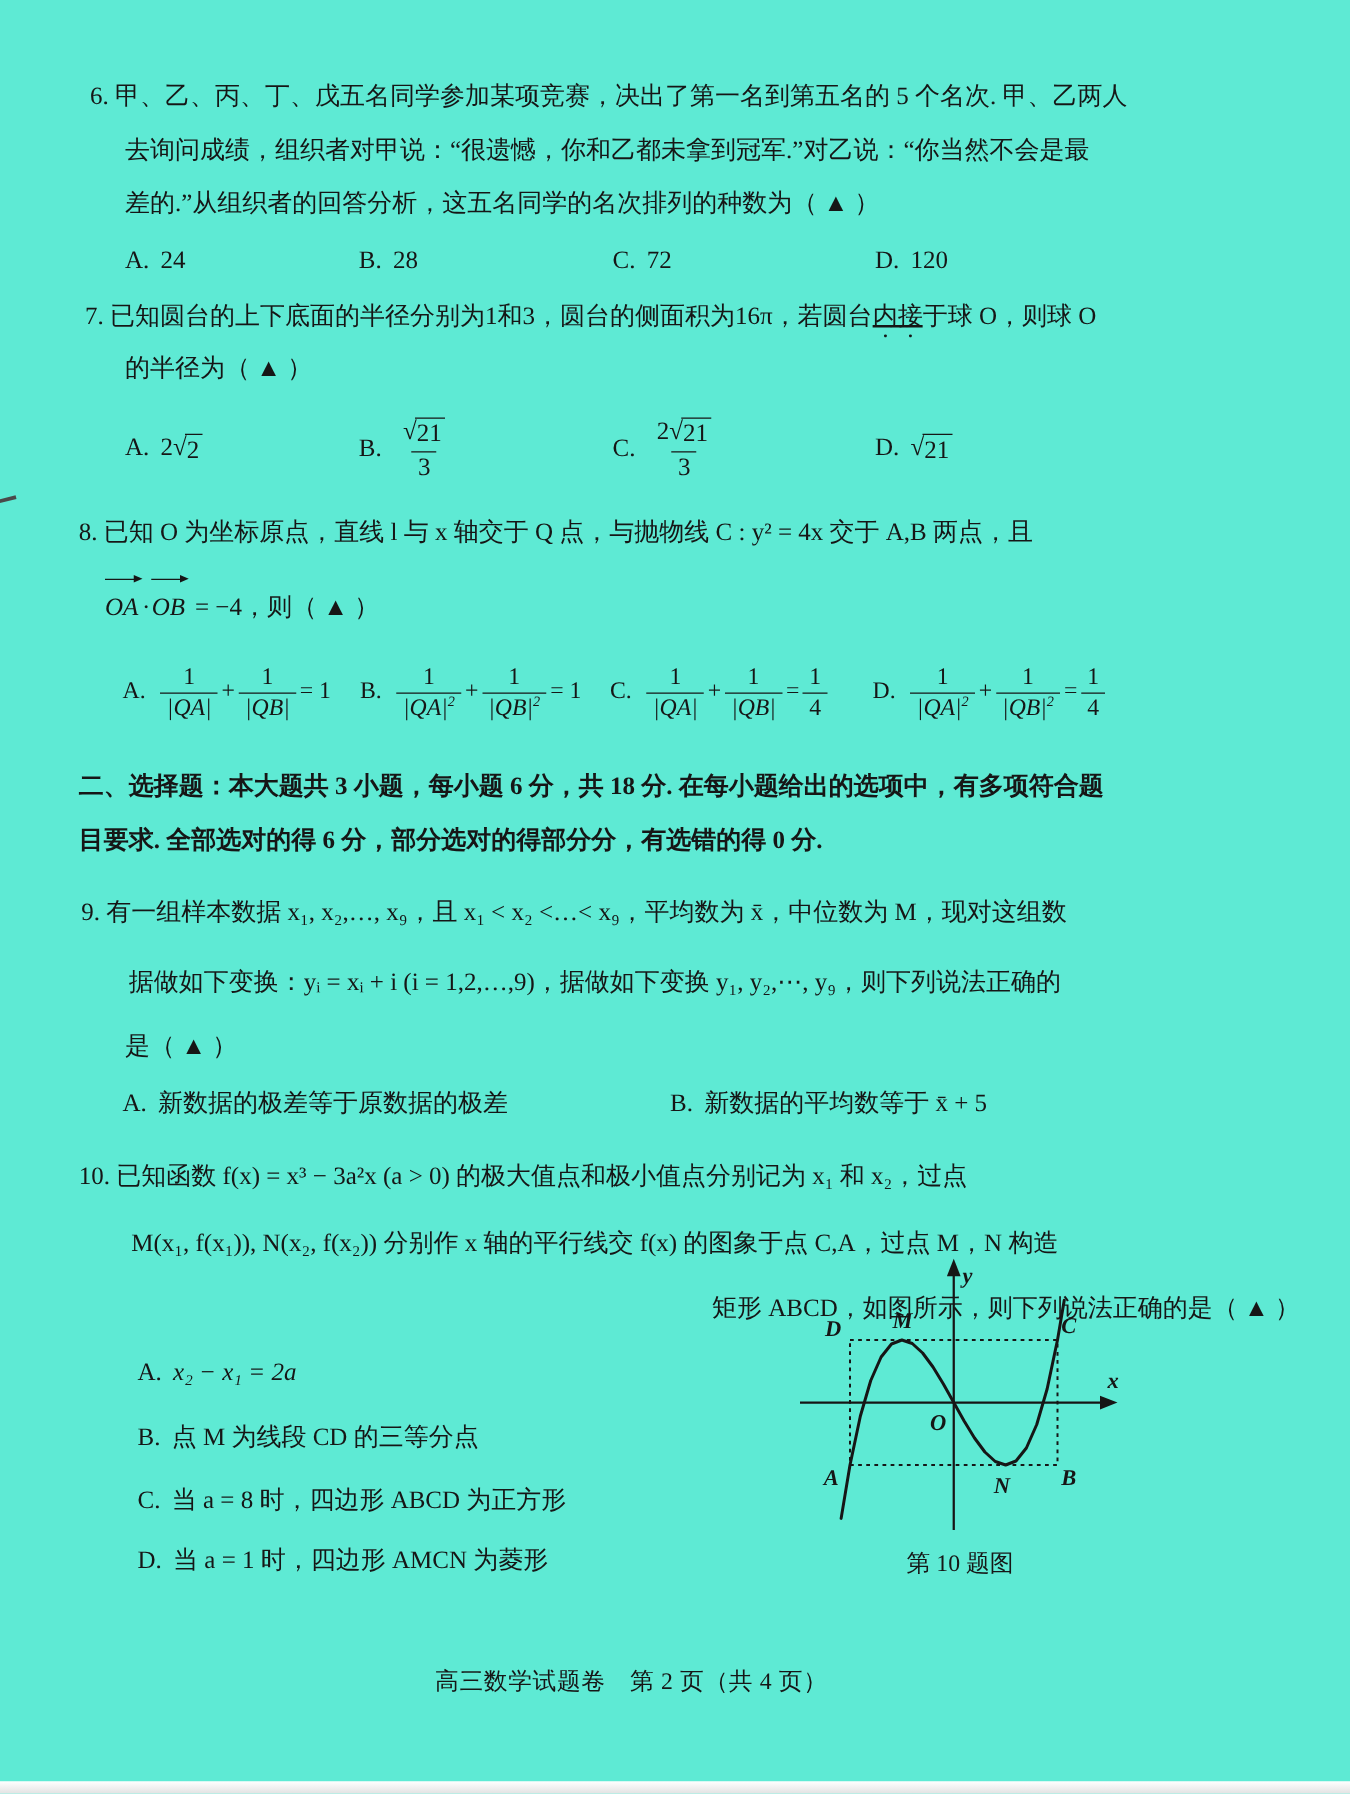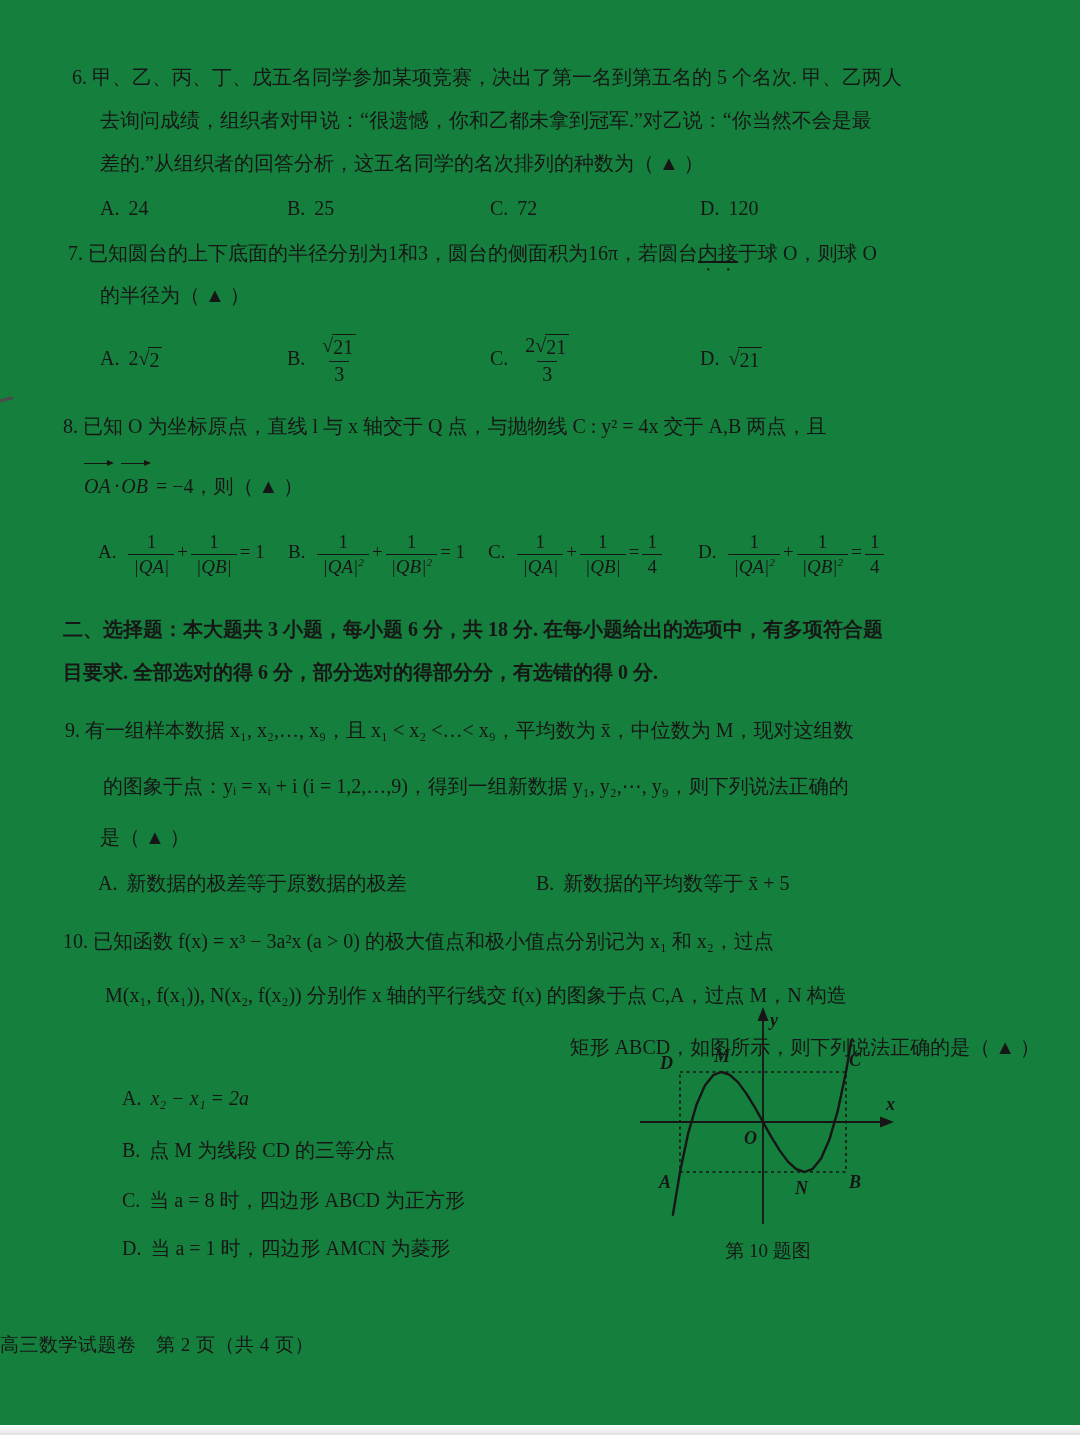--- a/index.html
+++ b/index.html
@@ -1,20 +1,20 @@
 <!DOCTYPE html>
 <html><head>
 <meta charset="utf-8">
 <style>
   * { box-sizing: border-box; margin: 0; padding: 0; }
   html,body { background:#ffffff; }
   .page {
     position: relative;
     width: 1080px; height: 1435px;
-    background: #15803d;
+    background: #5eead4;
     overflow: hidden;
     font-family: "Liberation Serif", "DejaVu Serif", serif;
     color: #161616;
     padding: 56px 40px 0 72px;
     font-size: 20px;
   }
   .line { line-height: 43px; white-space: nowrap; }
   .q { position: relative; }
 
   
@@ -66,52 +66,52 @@
   #q9 .l1 { margin-left: -7px; line-height: 56px; }
   #q9 .l2 { margin-left: 31px; line-height: 56px; }
   #q9 .l3 { margin-left: 28px; line-height: 46px; }
   #q9 .optrow { margin-left: 26px; line-height: 46px; gap: 48px; }
   #q9 .colA { width: 390px; }
 
   #q10 { margin-top: 8px; }
   #q10 .l1 { margin-left: -9px; line-height: 54px; }
   #q10 .l2 { margin-left: 33px; line-height: 54px; }
   #q10 .l3 { margin-left: 31px; line-height: 50px; text-align: right; }
-  #q10 .optline { margin-left: 50px; white-space: nowrap; }
+  #q10 .optline { margin-left: 38px; white-space: nowrap; }
   #q10 .oA { line-height: 52px; }
   #q10 .oB { line-height: 52px; }
   #q10 .oC { line-height: 48px; }
   #q10 .oD { line-height: 48px; }
 
   
   .figwrap { position: absolute; left: 558px; top: 88px; width: 300px; }
   .figwrap svg { display: block; }
   .figcap { width: 290px; text-align: center; margin-top: 4px; font-size: 19px; padding-right: 14px; }
   .figlabel { font: bold italic 18px "Liberation Serif","DejaVu Serif",serif; fill: #161616; }
 
   
   .footer { position: absolute; top: 1332px; left: 0; width: 1010px;
-            text-align: left; font-size: 19px; letter-spacing: 0.5px; }
+            text-align: center; font-size: 19px; letter-spacing: 0.5px; }
   .scan-mark { position: absolute; left: -2px; top: 398px; width: 15px; height: 2.5px;
                background: #4a4a4a; transform: rotate(-14deg); }
   .scan-shadow { position: absolute; left: 0; right: 0; bottom: 0; height: 10px;
                  background: linear-gradient(#ffffff, #e2e2e2); }
 </style>
 </head>
 <body>
 
 <div class="page">
 
   <div class="q" id="q6">
     <div class="line l1">6. 甲、乙、丙、丁、戊五名同学参加某项竞赛，决出了第一名到第五名的 5 个名次. 甲、乙两人</div>
     <div class="line cont">去询问成绩，组织者对甲说：“很遗憾，你和乙都未拿到冠军.”对乙说：“你当然不会是最</div>
     <div class="line cont">差的.”从组织者的回答分析，这五名同学的名次排列的种数为（ ▲ ）</div>
     <div class="optrow">
       <span class="cell1"><span class="opt-label">A.</span><span>24</span></span>
-      <span class="cell2"><span class="opt-label">B.</span><span>25</span></span>
+      <span class="cell2"><span class="opt-label">B.</span><span>28</span></span>
       <span class="cell3"><span class="opt-label">C.</span><span>72</span></span>
       <span><span class="opt-label">D.</span><span>120</span></span>
     </div>
   </div>
 
   <div class="q" id="q7">
     <div class="line l1"><span>7. 已知圆台的上下底面的半径分别为1和3，圆台的侧面积为16π，若圆台</span><span class="emph">内接</span><span>于球 O，则球 O</span></div>
     <div class="line cont">的半径为（ ▲ ）</div>
     <div class="optrow">
       <span class="cell1">
@@ -198,21 +198,21 @@
     </div>
   </div>
 
   <div class="q" id="sec2">
     <div class="line">二、选择题：本大题共 3 小题，每小题 6 分，共 18 分. 在每小题给出的选项中，有多项符合题</div>
     <div class="line">目要求. 全部选对的得 6 分，部分选对的得部分分，有选错的得 0 分.</div>
   </div>
 
   <div class="q" id="q9">
     <div class="line l1">9. 有一组样本数据 x₁, x₂,…, x₉，且 x₁ &lt; x₂ &lt;…&lt; x₉，平均数为 x̄，中位数为 M，现对这组数</div>
-    <div class="line l2">的图象于点：yᵢ = xᵢ + i (i = 1,2,…,9)，得到一组新数据 y₁, y₂,⋯, y₉，则下列说法正确的</div>
+    <div class="line l2">据做如下变换：yᵢ = xᵢ + i (i = 1,2,…,9)，据做如下变换 y₁, y₂,⋯, y₉，则下列说法正确的</div>
     <div class="line l3">是（ ▲ ）</div>
     <div class="optrow">
       <span class="colA"><span class="opt-label">A.</span><span>新数据的极差等于原数据的极差</span></span>
       <span><span class="opt-label">B.</span><span>新数据的平均数等于 x̄ + 5</span></span>
     </div>
   </div>
 
   <div class="q" id="q10">
     <div class="line l1">10. 已知函数 f(x) = x³ − 3a²x (a &gt; 0) 的极大值点和极小值点分别记为 x₁ 和 x₂，过点</div>
     <div class="line l2">M(x₁, f(x₁)), N(x₂, f(x₂)) 分别作 x 轴的平行线交 f(x) 的图象于点 C,A，过点 M，N 构造</div>

